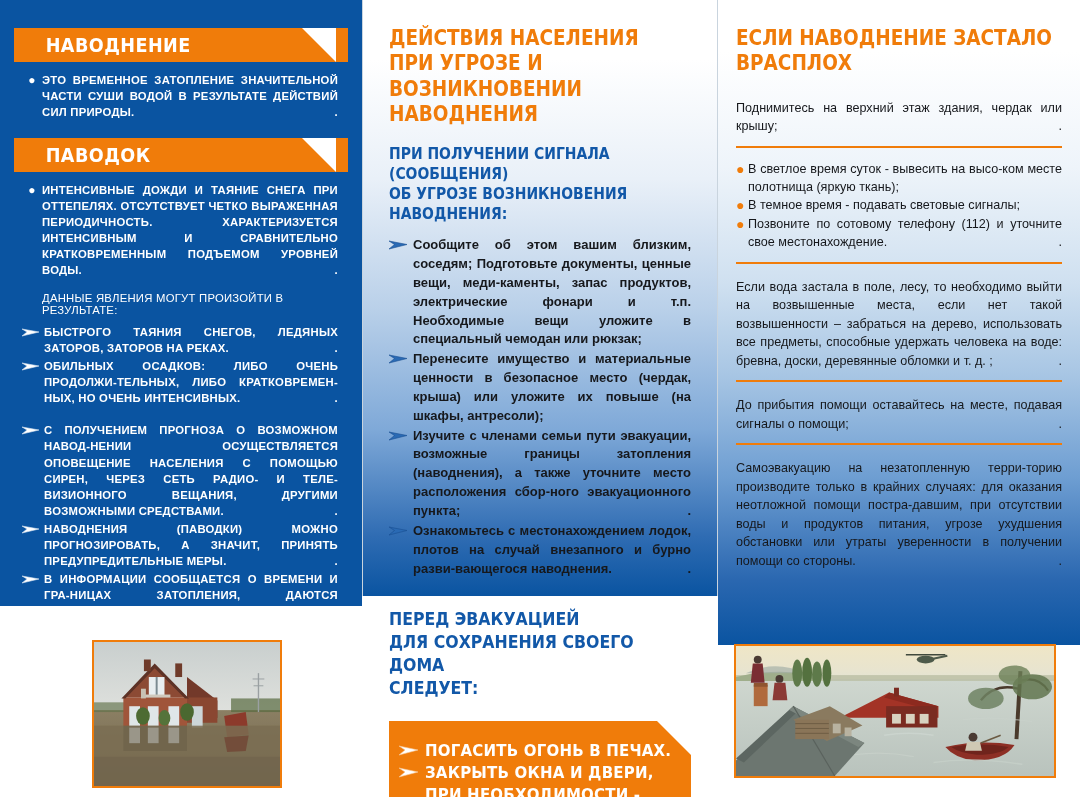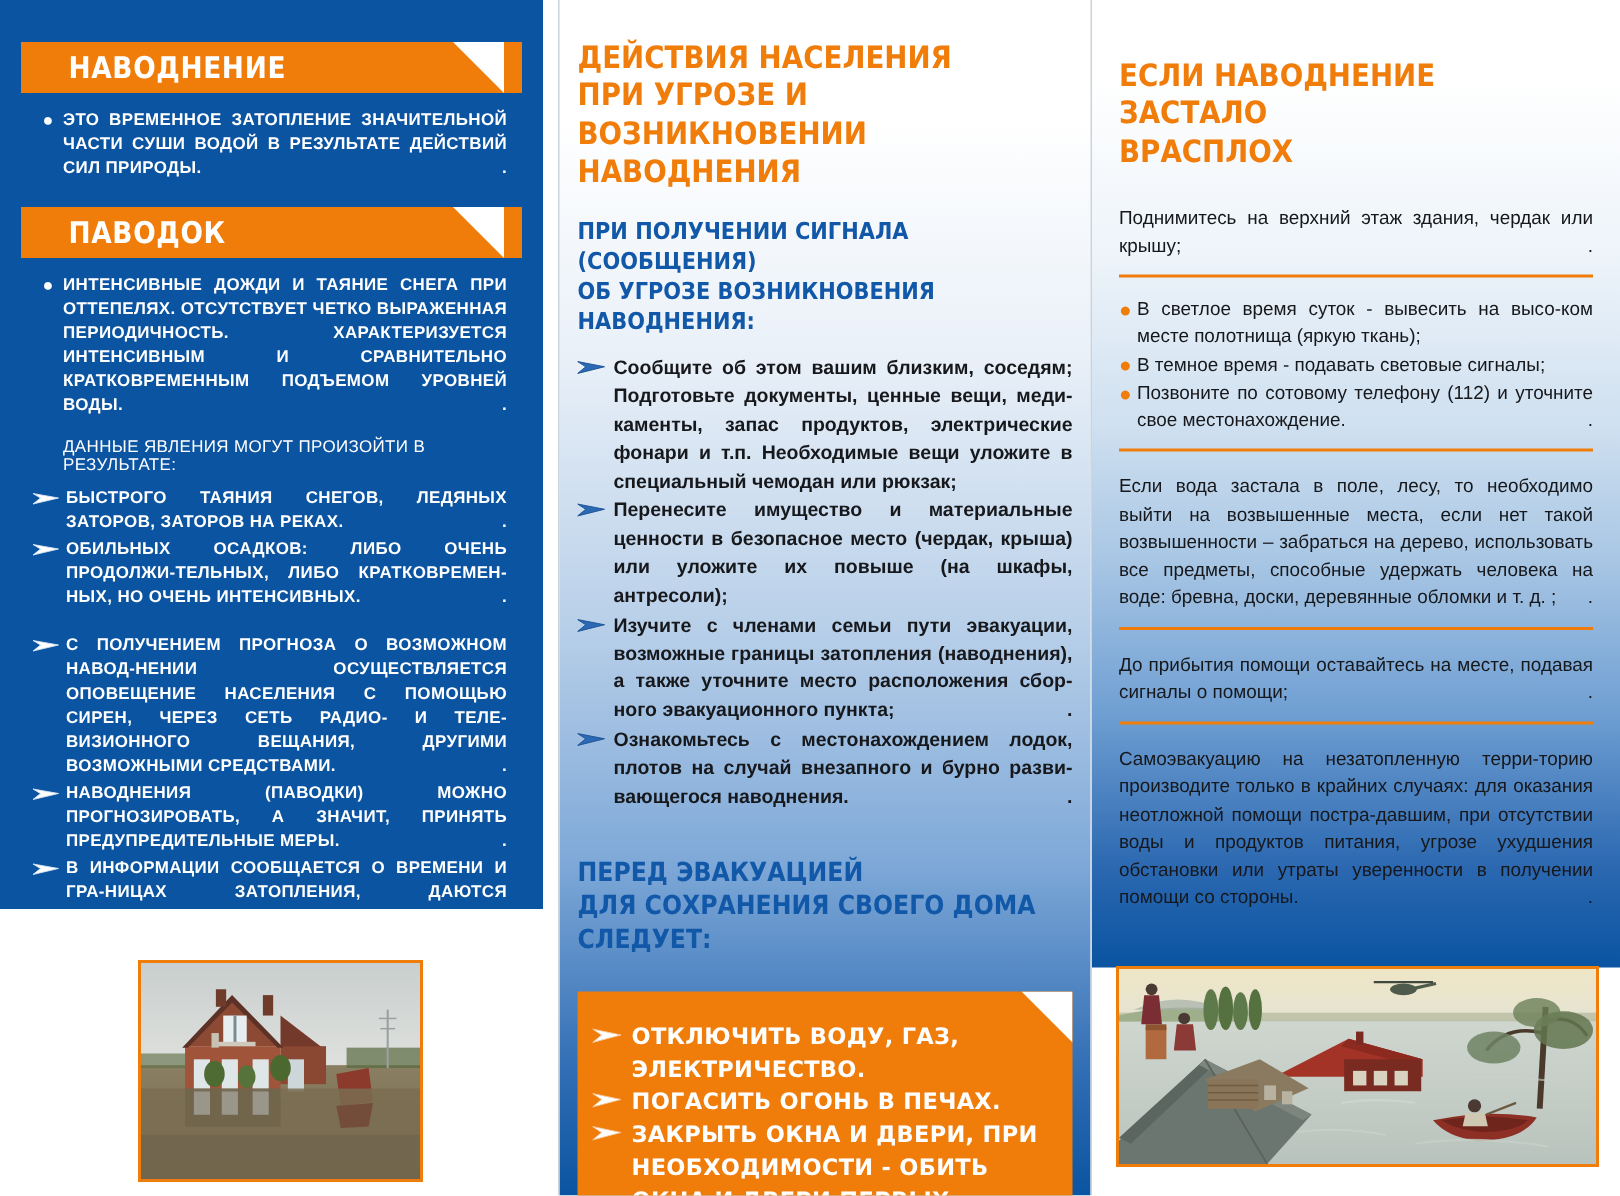--- a/index.html
+++ b/index.html
@@ -94,27 +94,26 @@
     left: 92px; top: 640px;
     width: 190px; height: 148px;
     border: 2px solid #f07c0a;
     overflow: hidden;
     background: #8e9aa0;
   }
 
   
   .col-mid {
     position: relative;
-    width: 356px; height: 797px;
+    width: 356px; height: 596px;
     flex: 0 0 356px;
     background: linear-gradient(to bottom, #ffffff 0%, #ffffff 10%, #e9f0f8 30%, #b9d0e9 52%, #7fa9d8 72%, #2f6cb3 90%, #0a54a1 100%);
     border-left: 1px solid #c9d4de;
     border-right: 1px solid #c9d4de;
-    padding: 0 12px;
-    margin-left: 10px;
+    padding: 0 26px;
   }
   .mid-h1 {
     color: #f07c0a;
     font-size: 20.5px;
     font-weight: 700;
     line-height: 1.24;
     letter-spacing: 0px;
     transform: scaleX(0.9);
     transform-origin: left top;
     font-family: "DejaVu Sans", sans-serif;
@@ -182,21 +181,21 @@
   }
   .oitem .arrow-mk { flex: 0 0 26px; }
   .oitem .tx { flex: 1; }
 
   
   .col-right {
     position: relative;
     width: 362px; height: 645px;
     flex: 1 1 auto;
     background: linear-gradient(to bottom, #ffffff 0%, #ffffff 8%, #eef4fa 26%, #cfe0f0 44%, #a8c6e4 58%, #6e9ed2 74%, #2a67b0 90%, #0a54a1 100%);
-    padding: 12px 18px;
+    padding: 0 18px;
   }
   .rt-h1 {
     color: #f07c0a;
     font-size: 20.5px;
     font-weight: 700;
     line-height: 1.24;
     transform: scaleX(0.9);
     transform-origin: left top;
     font-family: "DejaVu Sans", sans-serif;
     margin-top: 26px;
@@ -442,28 +441,20 @@
     </div>
 
     <div class="orange-box">
       <div class="fold"></div>
       <div class="oitem">
         <div class="arrow-mk">
           <svg width="22" height="15" viewBox="0 0 22 15">
               <path d="M0 3 L19 7 L0 12 L6 7 Z" fill="#ffffff" stroke="#f5c79a" stroke-width="0.6"></path>
             </svg>
         </div>
-        <div class="tx">ОТКЛЮЧИТЬ ВОДУ, ГАЗ, ЭЛЕКТРИЧЕСТВО.</div>
-      </div>
-      <div class="oitem">
-        <div class="arrow-mk">
-          <svg width="22" height="15" viewBox="0 0 22 15">
-              <path d="M0 3 L19 7 L0 12 L6 7 Z" fill="#ffffff" stroke="#f5c79a" stroke-width="0.6"></path>
-            </svg>
-        </div>
         <div class="tx">ПОГАСИТЬ ОГОНЬ В ПЕЧАХ.</div>
       </div>
       <div class="oitem">
         <div class="arrow-mk">
           <svg width="22" height="15" viewBox="0 0 22 15">
               <path d="M0 3 L19 7 L0 12 L6 7 Z" fill="#ffffff" stroke="#f5c79a" stroke-width="0.6"></path>
             </svg>
         </div>
         <div class="tx">ЗАКРЫТЬ ОКНА И ДВЕРИ, ПРИ НЕОБХОДИМОСТИ - ОБИТЬ ОКНА И ДВЕРИ ПЕРВЫХ ЭТАЖЕЙ ДОСКАМИ ИЛИ ФАНЕРОЙ.</div>
       </div>

